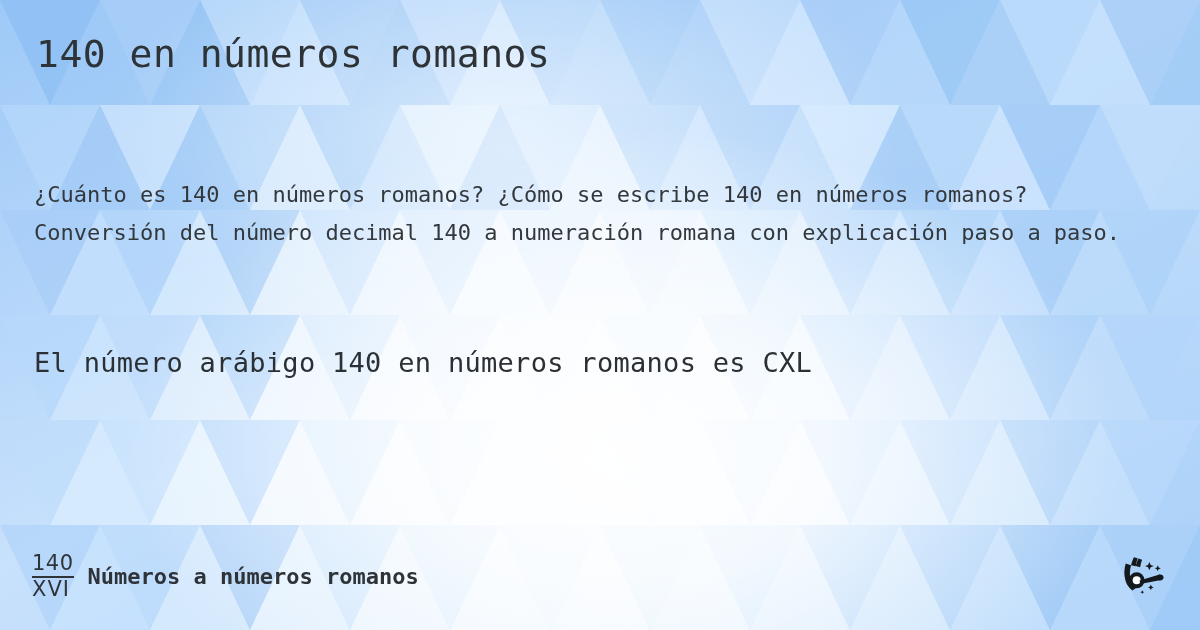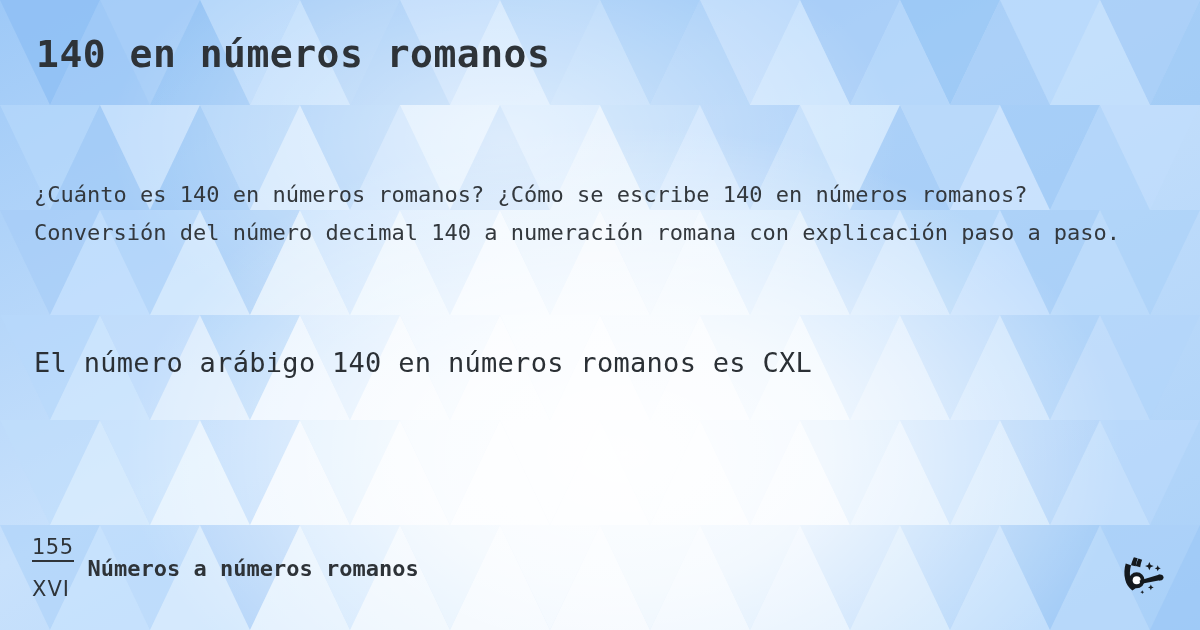--- a/index.html
+++ b/index.html
@@ -22,21 +22,21 @@
     position:absolute;inset:0;
     background:
       radial-gradient(ellipse 640px 420px at 52% 72%, rgba(255,255,255,.95) 0%, rgba(255,255,255,.72) 32%, rgba(255,255,255,.30) 58%, rgba(255,255,255,0) 78%),
       radial-gradient(ellipse 520px 300px at 42% 22%, rgba(255,255,255,.55) 0%, rgba(255,255,255,.18) 52%, rgba(255,255,255,0) 76%);
     pointer-events:none;
   }
   
   #content{position:absolute;inset:0;}
   .title{
     position:absolute;left:36px;top:32px;
-    font-size:38px;font-weight:bold;letter-spacing:.5px;
+    font-size:38px;font-weight:normal;letter-spacing:.5px;
     color:#2e3338;white-space:nowrap;
   }
   .lede{
     position:absolute;left:34px;top:176px;
     width:1130px;
     font-size:22px;line-height:38px;font-weight:500;
     color:#33383d;
   }
   .result{
     position:absolute;left:34px;top:347px;
@@ -55,21 +55,21 @@
   .sitelogo{
     display:flex;flex-direction:column;align-items:flex-start;
     font-family:"DejaVu Sans","Liberation Sans",sans-serif;
     color:#2f3439;line-height:1.0;
   }
   .sitelogo .num{
     font-size:21px;letter-spacing:.5px;
     padding-bottom:2px;border-bottom:2px solid #2f3439;
   }
   .sitelogo .rom{
-    font-size:21px;letter-spacing:1px;padding-top:17px;
+    font-size:21px;letter-spacing:1px;padding-top:1px;
   }
   .footer-label{
     font-size:22px;font-weight:bold;color:#2e3338;white-space:nowrap;
   }
   .footer-right{
     position:absolute;right:28px;bottom:32px;
     display:flex;align-items:center;gap:6px;
   }
   .brand-icon{width:52px;height:42px;display:block;}
   .brand-word{
@@ -251,21 +251,21 @@
     <div class="title">140 en números romanos</div>
 
     <div class="lede">¿Cuánto es 140 en números romanos? ¿Cómo se escribe 140 en números romanos? Conversión del número decimal 140 a numeración romana con explicación paso a paso.</div>
 
     <div class="result">El número arábigo 140 en números romanos es CXL</div>
 
     <div class="footer">
 
       <div class="footer-left">
         <div class="sitelogo">
-          <span class="num">155</span>
+          <span class="num">140</span>
           <span class="rom">XVI</span>
         </div>
         <div class="footer-label">Números a números romanos</div>
       </div>
 
       <div class="footer-right">
         <span class="brand-icon">
           <svg class="brand-svg" viewBox="0 0 52 42" aria-hidden="true">
             <g fill="#14191e">
 

